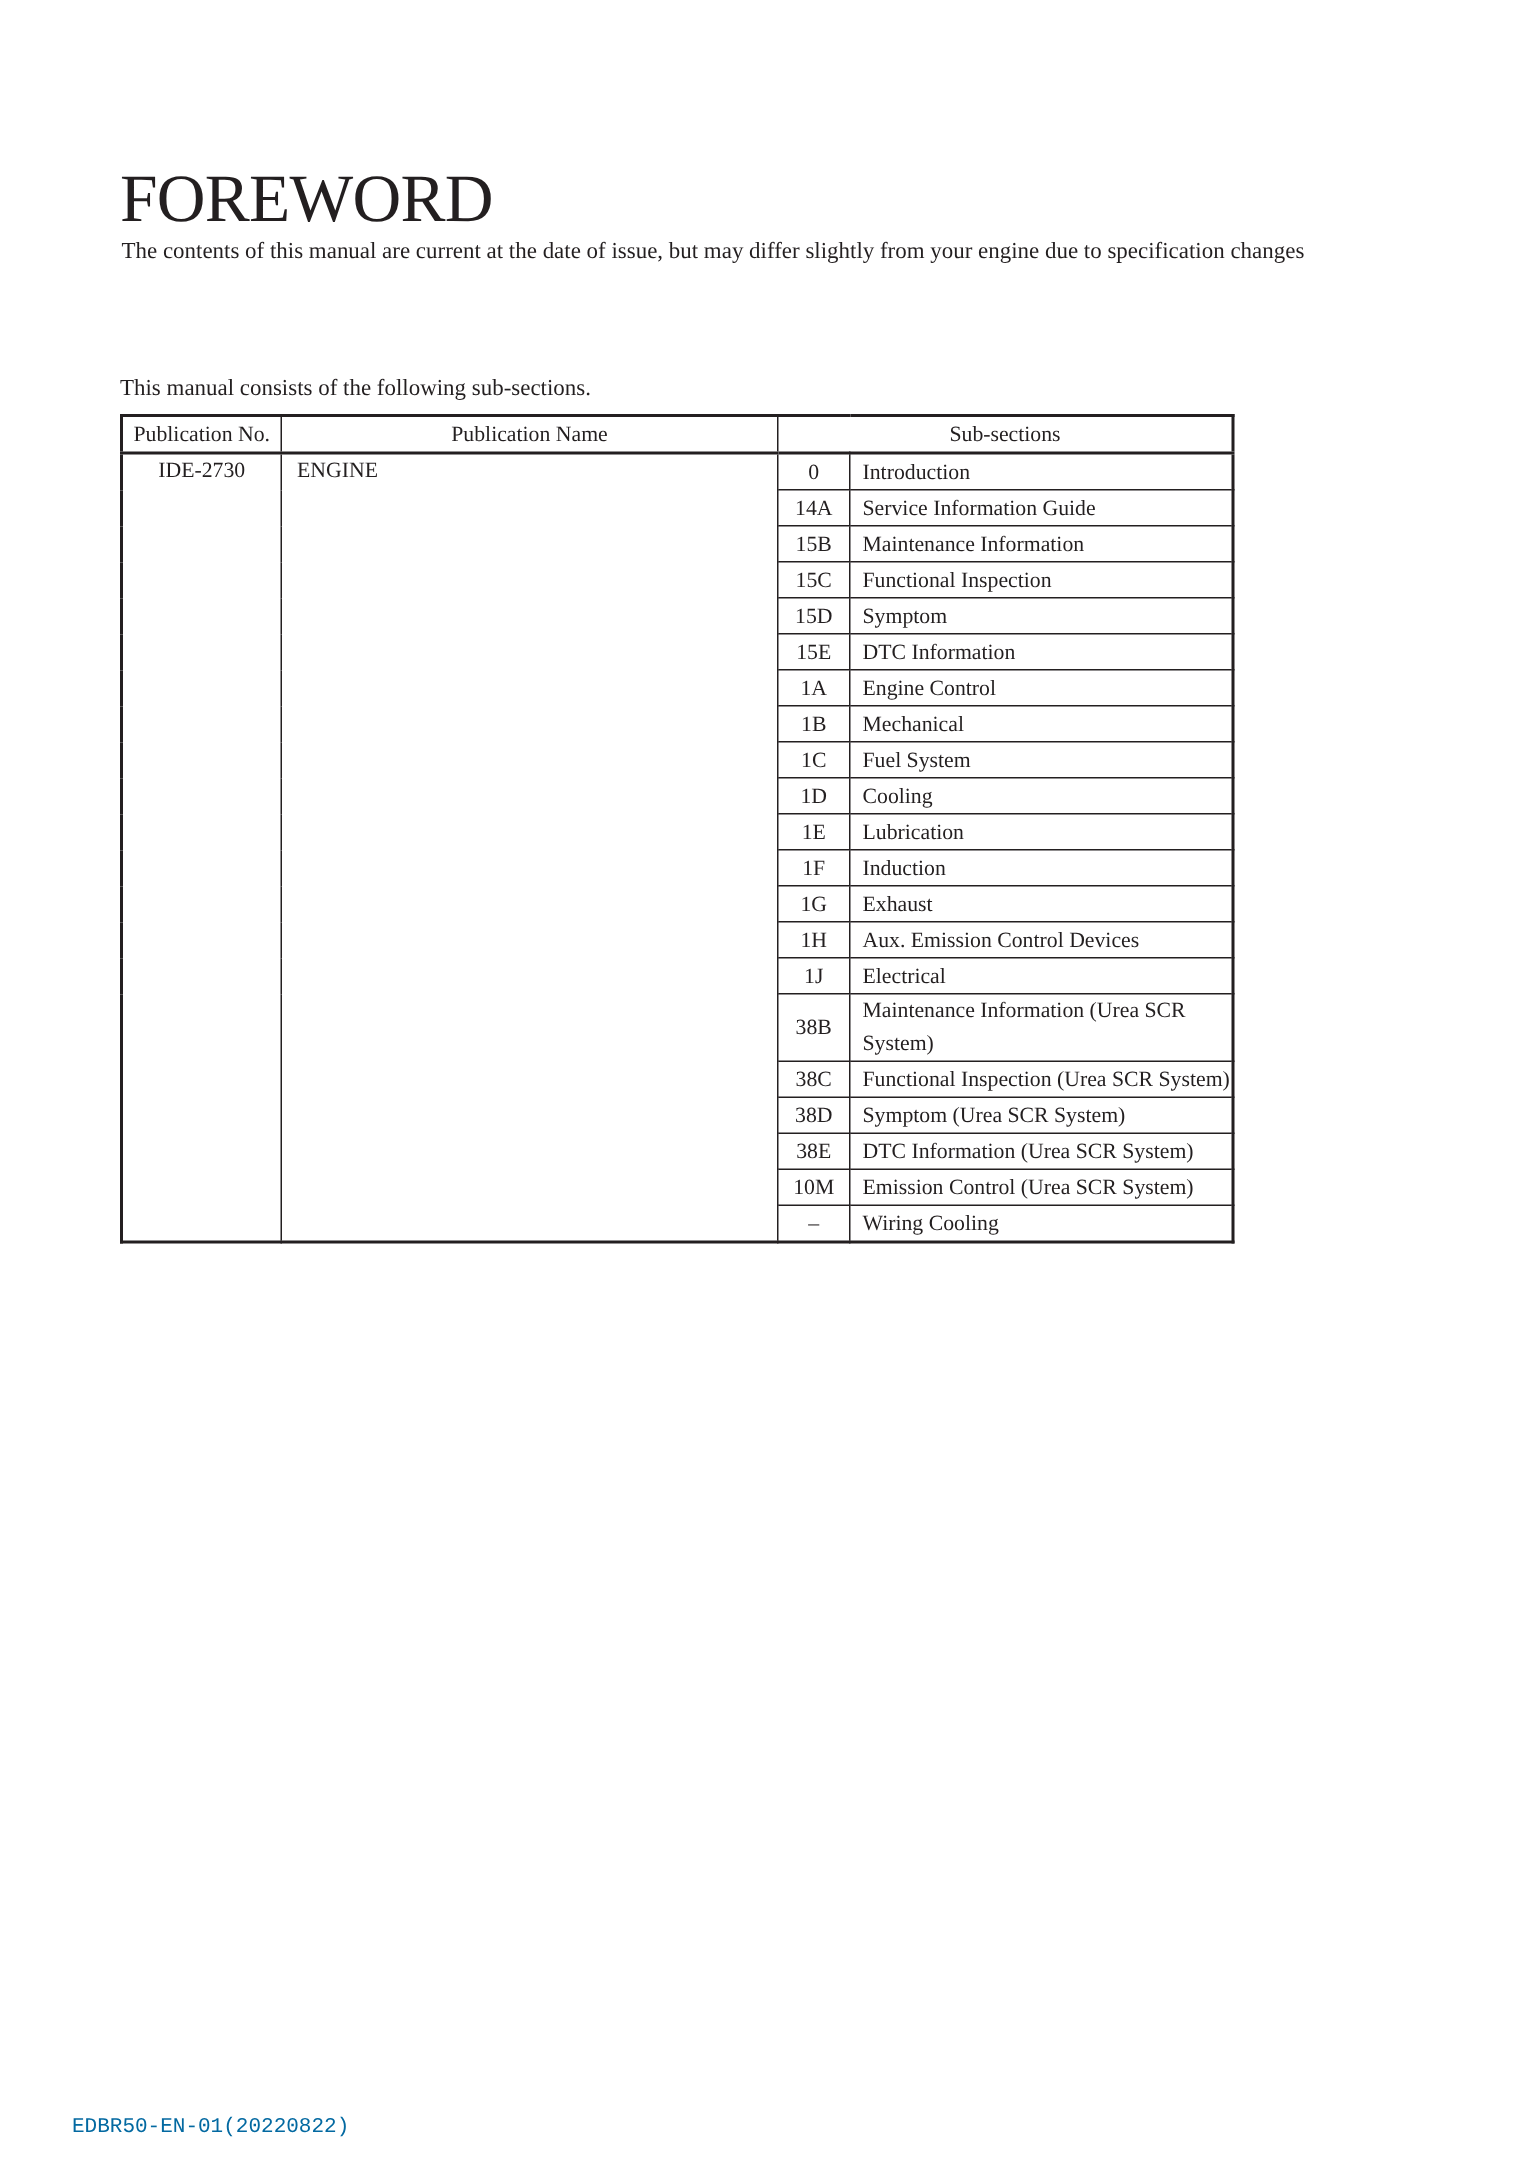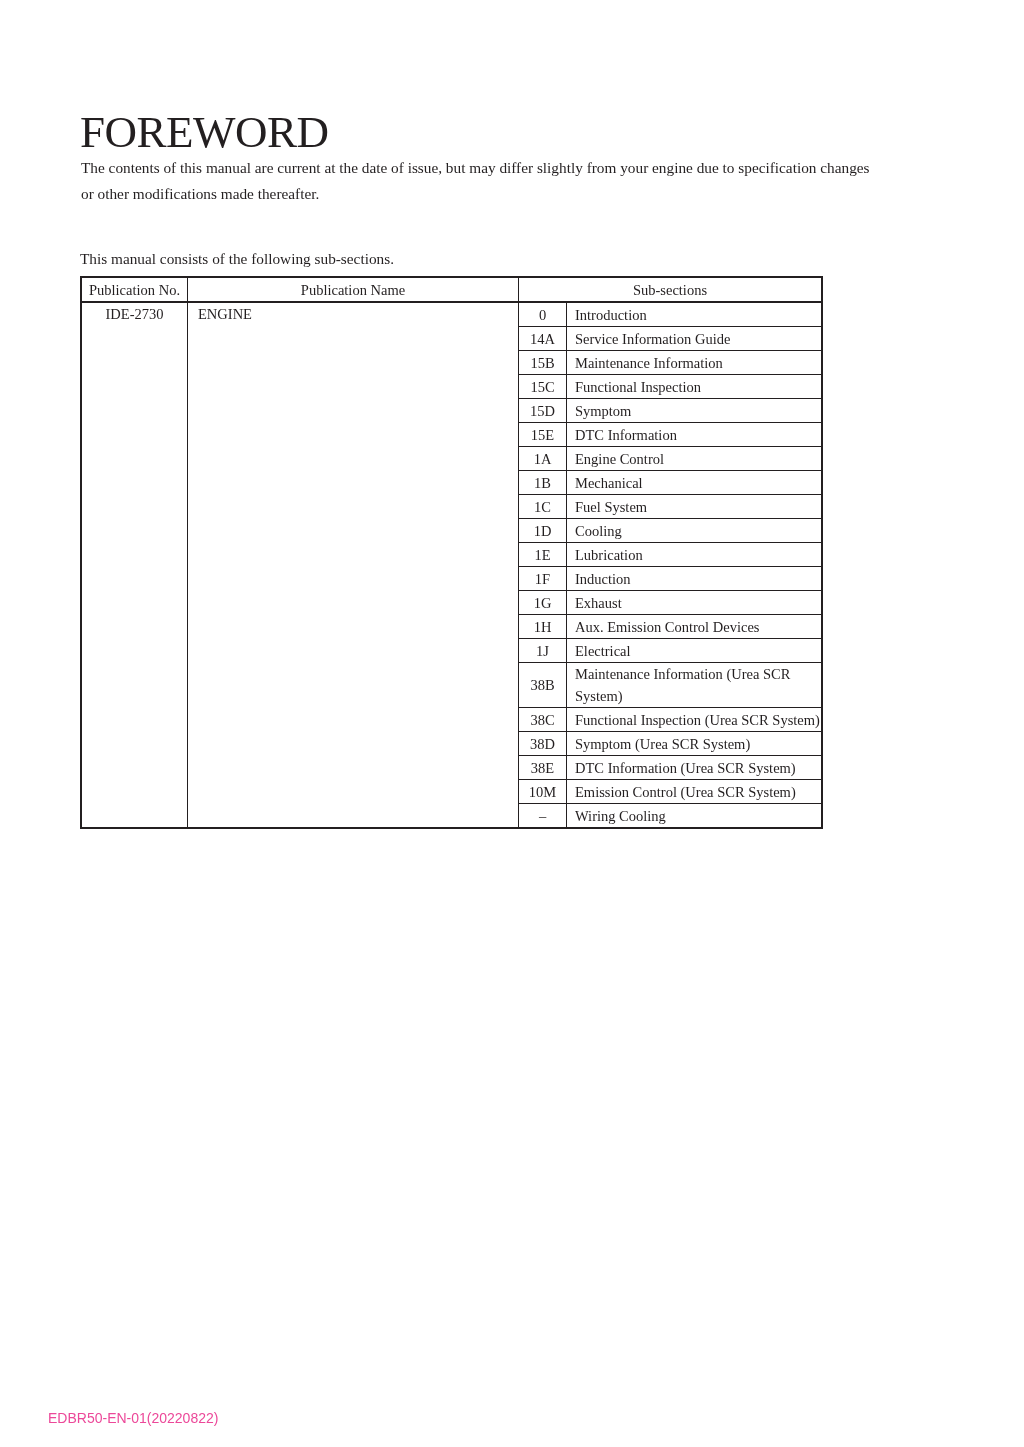--- a/index.html
+++ b/index.html
@@ -28,30 +28,29 @@
     table.subs th { text-align: center; border-bottom: 2px solid #231f20; }
     .c-pubno { width: 105px; }
     .c-pubname { width: 330px; }
     .c-code { width: 47px; text-align: center; }
     td.pubno { text-align: center; vertical-align: top !important; margin-top: 33px; }
     td.pubname { padding-left: 10px !important; vertical-align: top !important; }
     td.code { text-align: center; }
     td.sname { padding-left: 8px !important; }
     .footer {
       position: absolute; left: 48px; top: 1410px;
-      font-family: Liberation Sans, sans-serif; font-size: 14px; color: #ec4899;
+      font-family: Liberation Mono, monospace; font-size: 14px; color: #0369a1;
     }
   </style>
 </head>
 <body>
 
 <h1 class="title">FOREWORD</h1>
 <div class="para p1">
   <div>The contents of this manual are current at the date of issue, but may differ slightly from your engine due to specification changes</div>
-  <div>or other modifications made thereafter.</div>
 </div>
 <p class="intro">This manual consists of the following sub-sections.</p>
 
 <table class="subs">
   <thead>
     <tr>
       <th class="c-pubno">Publication No.</th>
       <th class="c-pubname">Publication Name</th>
       <th colspan="2">Sub-sections</th>
     </tr>

